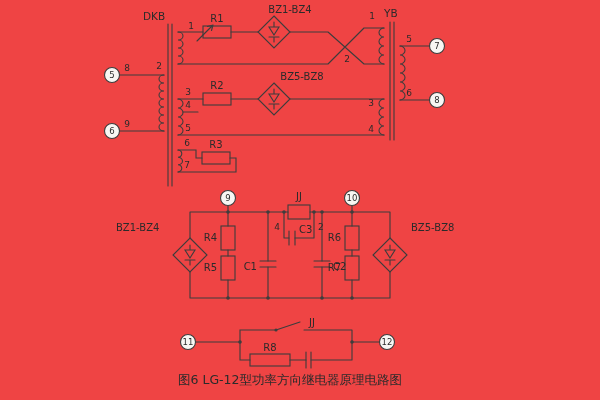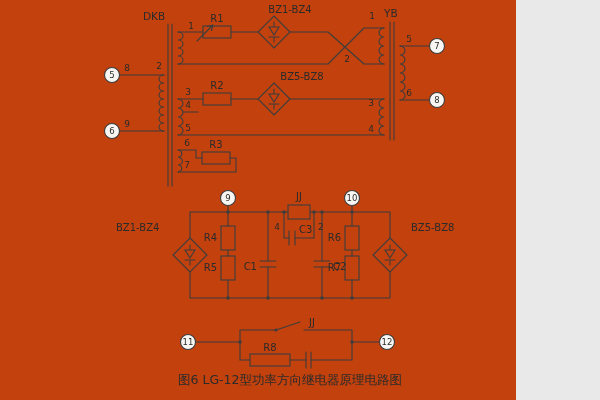--- a/index.html
+++ b/index.html
@@ -1,18 +1,18 @@
 <!DOCTYPE html>
 <html><head>
 <meta charset="utf-8">
 <style>
   html,body{margin:0;padding:0;background:#e9e9e9;}
   .canvas{
-    width:516px;height:400px;
-    background:#c2410c;
+    width:600px;height:400px;
+    background:#ef4444;
     position:relative;
     font-family:"DejaVu Sans","Liberation Sans",sans-serif;
     overflow:hidden;
   }
   svg{display:block;}
   .wire{stroke:#3d3d3d;stroke-width:1.1;fill:none;stroke-linecap:round;}
   .body{stroke:#3d3d3d;stroke-width:1.1;fill:none;}
   .termc{stroke:#3d3d3d;stroke-width:1.1;fill:#f7f6f3;}
   .dot{fill:#3d3d3d;stroke:none;}
   text{fill:#2b2b2b;}

